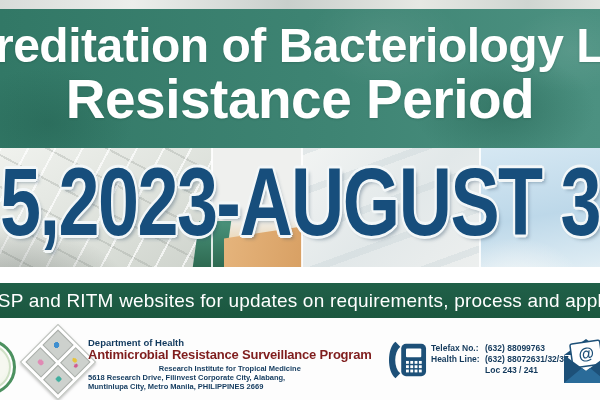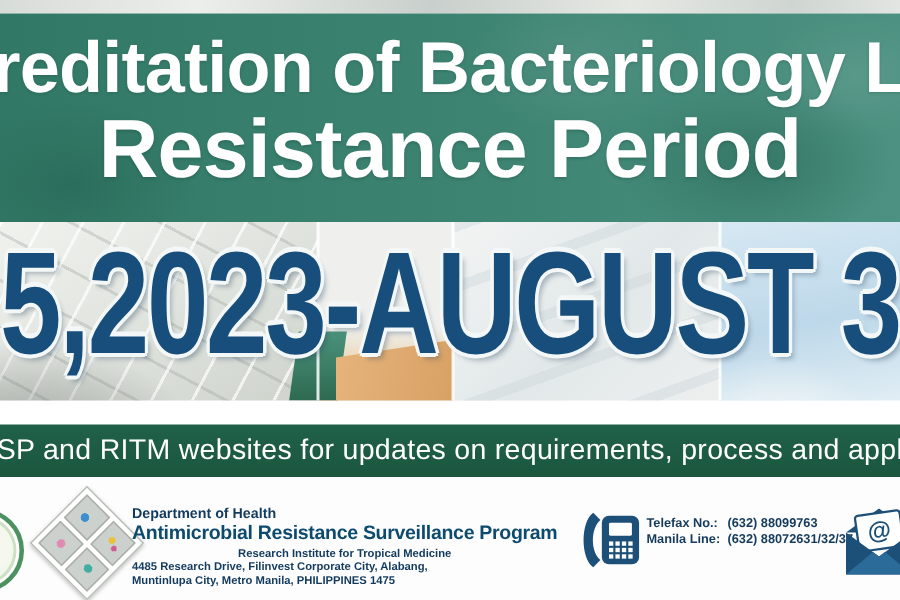--- a/index.html
+++ b/index.html
@@ -100,21 +100,21 @@
     box-shadow:1px 1px 3px rgba(0,0,0,.25);
     display:grid;grid-template-columns:1fr 1fr;grid-template-rows:1fr 1fr;gap:3px;padding:3px;box-sizing:border-box;
   }
   .tile{background:#c9cdc9;border:1px solid #a9aea9;}
   .tile.g1{background:radial-gradient(6px 6px at 45% 55%, #3f8fd0 0 45%, rgba(0,0,0,0) 50%),#cdd1cd;}
   .tile.g2{background:radial-gradient(5px 5px at 40% 45%, #e6c33a 0 45%, rgba(0,0,0,0) 50%),radial-gradient(4px 4px at 65% 60%, #d05a92 0 45%, rgba(0,0,0,0) 50%),#cdd1cd;}
   .tile.g3{background:radial-gradient(6px 6px at 50% 50%, #e08ab4 0 45%, rgba(0,0,0,0) 50%),#cdd1cd;}
   .tile.g4{background:radial-gradient(6px 6px at 50% 45%, #3fae9e 0 45%, rgba(0,0,0,0) 50%),#cdd1cd;}
   .org-block{position:absolute;left:88px;top:19px;color:#123a5e;}
   .org-dept{font-size:9.5px;font-weight:bold;line-height:11px;}
-  .org-prog{font-size:13px;font-weight:bold;color:#0c4a6e;line-height:14px;letter-spacing:-0.2px;}
+  .org-prog{font-size:13px;font-weight:bold;color:#7f1d1d;line-height:14px;letter-spacing:-0.2px;}
   .org-inst{font-size:7.5px;font-weight:bold;line-height:9px;margin-top:2px;text-align:center;}
   .org-addr{font-size:7.5px;font-weight:bold;line-height:9px;}
   .phone-wrap{position:absolute;left:385px;top:22px;width:42px;height:40px;}
   .contact-block{position:absolute;left:431px;top:25px;color:#143a5c;font-size:8.5px;font-weight:bold;line-height:11px;}
   .contact-row{display:flex;align-items:flex-end;}
   .contact-label{width:54px;}
   .email-wrap{position:absolute;left:562px;top:20px;width:48px;height:48px;}
 </style>
 </head>
 <body>
@@ -156,22 +156,22 @@
       <div class="tile g1"></div>
       <div class="tile g2"></div>
       <div class="tile g3"></div>
       <div class="tile g4"></div>
     </div>
 
     <div class="org-block">
       <div class="org-dept">Department of Health</div>
       <div class="org-prog">Antimicrobial Resistance Surveillance Program</div>
       <div class="org-inst">Research Institute for Tropical Medicine</div>
-      <div class="org-addr">4485 Research Drive, Filinvest Corporate City, Alabang,</div>
-      <div class="org-addr">Muntinlupa City, Metro Manila, PHILIPPINES 1475</div>
+      <div class="org-addr">5618 Research Drive, Filinvest Corporate City, Alabang,</div>
+      <div class="org-addr">Muntinlupa City, Metro Manila, PHILIPPINES 2669</div>
     </div>
 
     <div class="phone-wrap">
       <svg width="42" height="40" viewBox="0 0 44 40" xmlns="http://www.w3.org/2000/svg">
         <path d="M11,1 C2,7 2,33 11,39 L16,34 C9,28 9,12 16,6 Z" fill="#1d5078"></path>
         <rect x="17" y="3" width="26" height="34" rx="5" fill="#1d5078"></rect>
         <rect x="22" y="8" width="16" height="9" rx="1" fill="#ffffff"></rect>
         <g fill="#ffffff">
           <rect x="22" y="21" width="3" height="3"></rect>
             <rect x="26.5" y="21" width="3" height="3"></rect>
@@ -188,22 +188,26 @@
         </g>
       </svg>
     </div>
 
     <div class="contact-block">
       <div class="contact-row">
         <span class="contact-label">Telefax No.:</span>
         <span class="contact-value">(632) 88099763</span>
       </div>
       <div class="contact-row">
-        <span class="contact-label">Manila Line:</span>
+        <span class="contact-label">Health Line:</span>
         <span class="contact-value">(632) 88072631/32/37</span>
+      </div>
+      <div class="contact-row">
+        <span class="contact-label"></span>
+        <span class="contact-value">Loc 243 / 241</span>
       </div>
     </div>
 
     <div class="email-wrap">
       <svg width="48" height="48" viewBox="0 0 48 48" xmlns="http://www.w3.org/2000/svg">
         <polygon points="24,1 46,17 2,17" fill="#1d5078"></polygon>
         <g transform="rotate(-8 24 14)">
           <rect x="9" y="4" width="30" height="24" rx="2" fill="#ffffff" stroke="#1d5078" stroke-width="1.5"></rect>
           <text x="24" y="21" font-size="16" font-weight="bold" fill="#1d5078" text-anchor="middle" font-family="Liberation Sans, sans-serif">@</text>
         </g>

